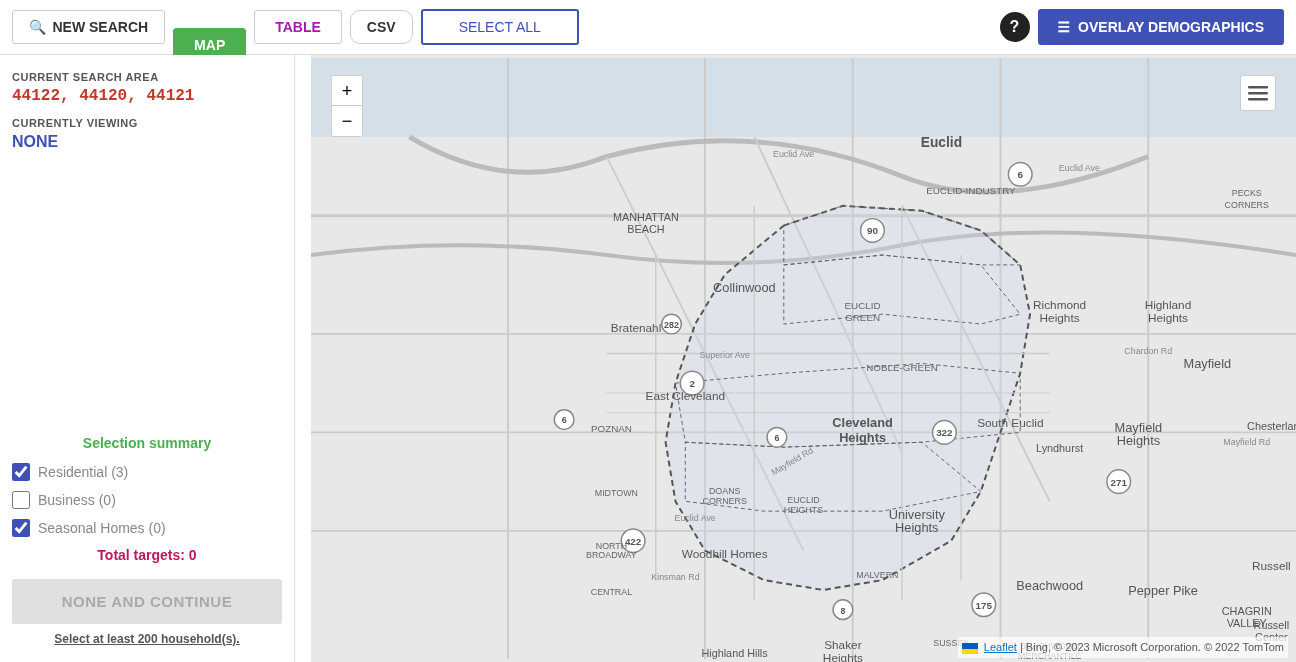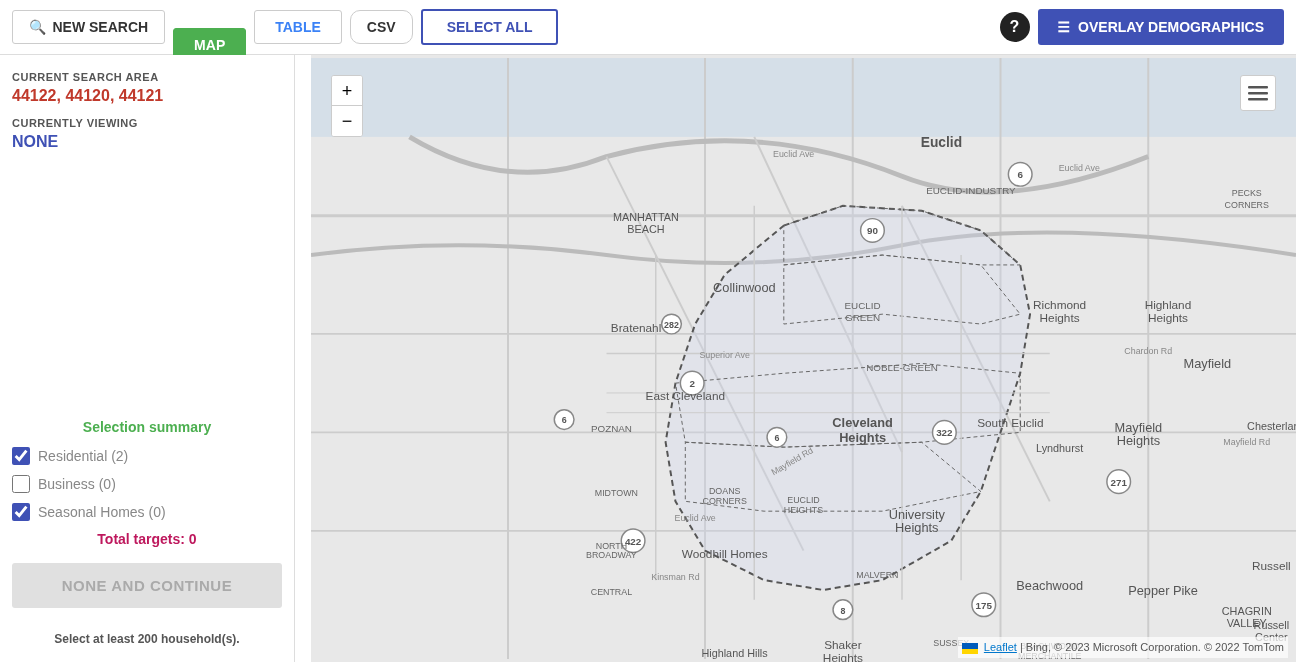--- a/index.html
+++ b/index.html
@@ -35,46 +35,46 @@
       padding: 8px 20px;
       font-size: 14px;
       cursor: pointer;
       border-radius: 3px;
       font-weight: bold;
       margin-top: 36px;
     }
     .btn-table {
       background: #fff;
       border: 1px solid #ccc;
-      color: #3b82f6;
+      color: #a21caf;
       padding: 8px 20px;
       font-size: 14px;
       cursor: pointer;
       border-radius: 3px;
       font-weight: bold;
     }
     .btn-csv {
       background: #fff;
       border: 1px solid #ccc;
       color: #333;
       padding: 8px 16px;
       font-size: 14px;
       cursor: pointer;
       border-radius: 10px;
       font-weight: bold;
     }
     .btn-select-all {
       background: #fff;
       border: 2px solid #3f51b5;
       color: #3f51b5;
-      padding: 8px 24px;
-      font-size: 14px;
-      cursor: pointer;
-      border-radius: 3px;
-      font-weight: bold;
+      padding: 8px 36px;
+      font-size: 14px;
+      cursor: pointer;
+      border-radius: 3px;
+      font-weight: normal;
     }
     .toolbar-spacer { flex: 1; }
     .btn-help {
       background: #222;
       color: #fff;
       border: none;
       border-radius: 50%;
       width: 30px;
       height: 30px;
       font-size: 16px;
@@ -120,20 +120,21 @@
       font-weight: bold;
       color: #555;
       letter-spacing: 0.5px;
       margin-bottom: 4px;
     }
     .sidebar-zip-codes {
       font-size: 16px;
       color: #c0392b;
       font-weight: bold;
       margin-bottom: 12px;
+      font-family: Liberation Mono, monospace;
     }
     .sidebar-currently-viewing-label {
       font-size: 11px;
       font-weight: bold;
       color: #555;
       letter-spacing: 0.5px;
       margin-bottom: 4px;
     }
     .sidebar-currently-viewing-value {
       font-size: 16px;
@@ -190,22 +191,23 @@
       font-size: 15px;
       font-weight: bold;
       letter-spacing: 0.5px;
       cursor: not-allowed;
       border-radius: 3px;
     }
 
     .sidebar-hint {
       font-size: 12px;
       color: #555;
-      margin-top: 24px;
+      margin-top: 8px;
       text-align: center;
+      text-decoration: underline;
     }
     .sidebar-hint span {
       font-weight: bold;
     }
 
     
     #map-container {
       flex: 1;
       position: relative;
       background: #e8e8e8;
@@ -321,21 +323,21 @@
     <div class="sidebar-label">CURRENT SEARCH AREA</div>
     <div class="sidebar-zip-codes">44122, 44120, 44121</div>
     <div class="sidebar-currently-viewing-label">CURRENTLY VIEWING</div>
     <div class="sidebar-currently-viewing-value">NONE</div>
 
     <div class="selection-summary">
       <div class="selection-summary-title">Selection summary</div>
 
       <div class="checkbox-row">
         <input type="checkbox" id="residential" checked="" style="">
-        <label for="residential">Residential (2)</label>
+        <label for="residential">Residential (3)</label>
       </div>
       <div class="checkbox-row">
         <input type="checkbox" id="business" style="">
         <label for="business">Business (0)</label>
       </div>
       <div class="checkbox-row">
         <input type="checkbox" id="seasonal-homes" checked="" style="">
         <label for="seasonal-homes">Seasonal Homes (0)</label>
       </div>
 

